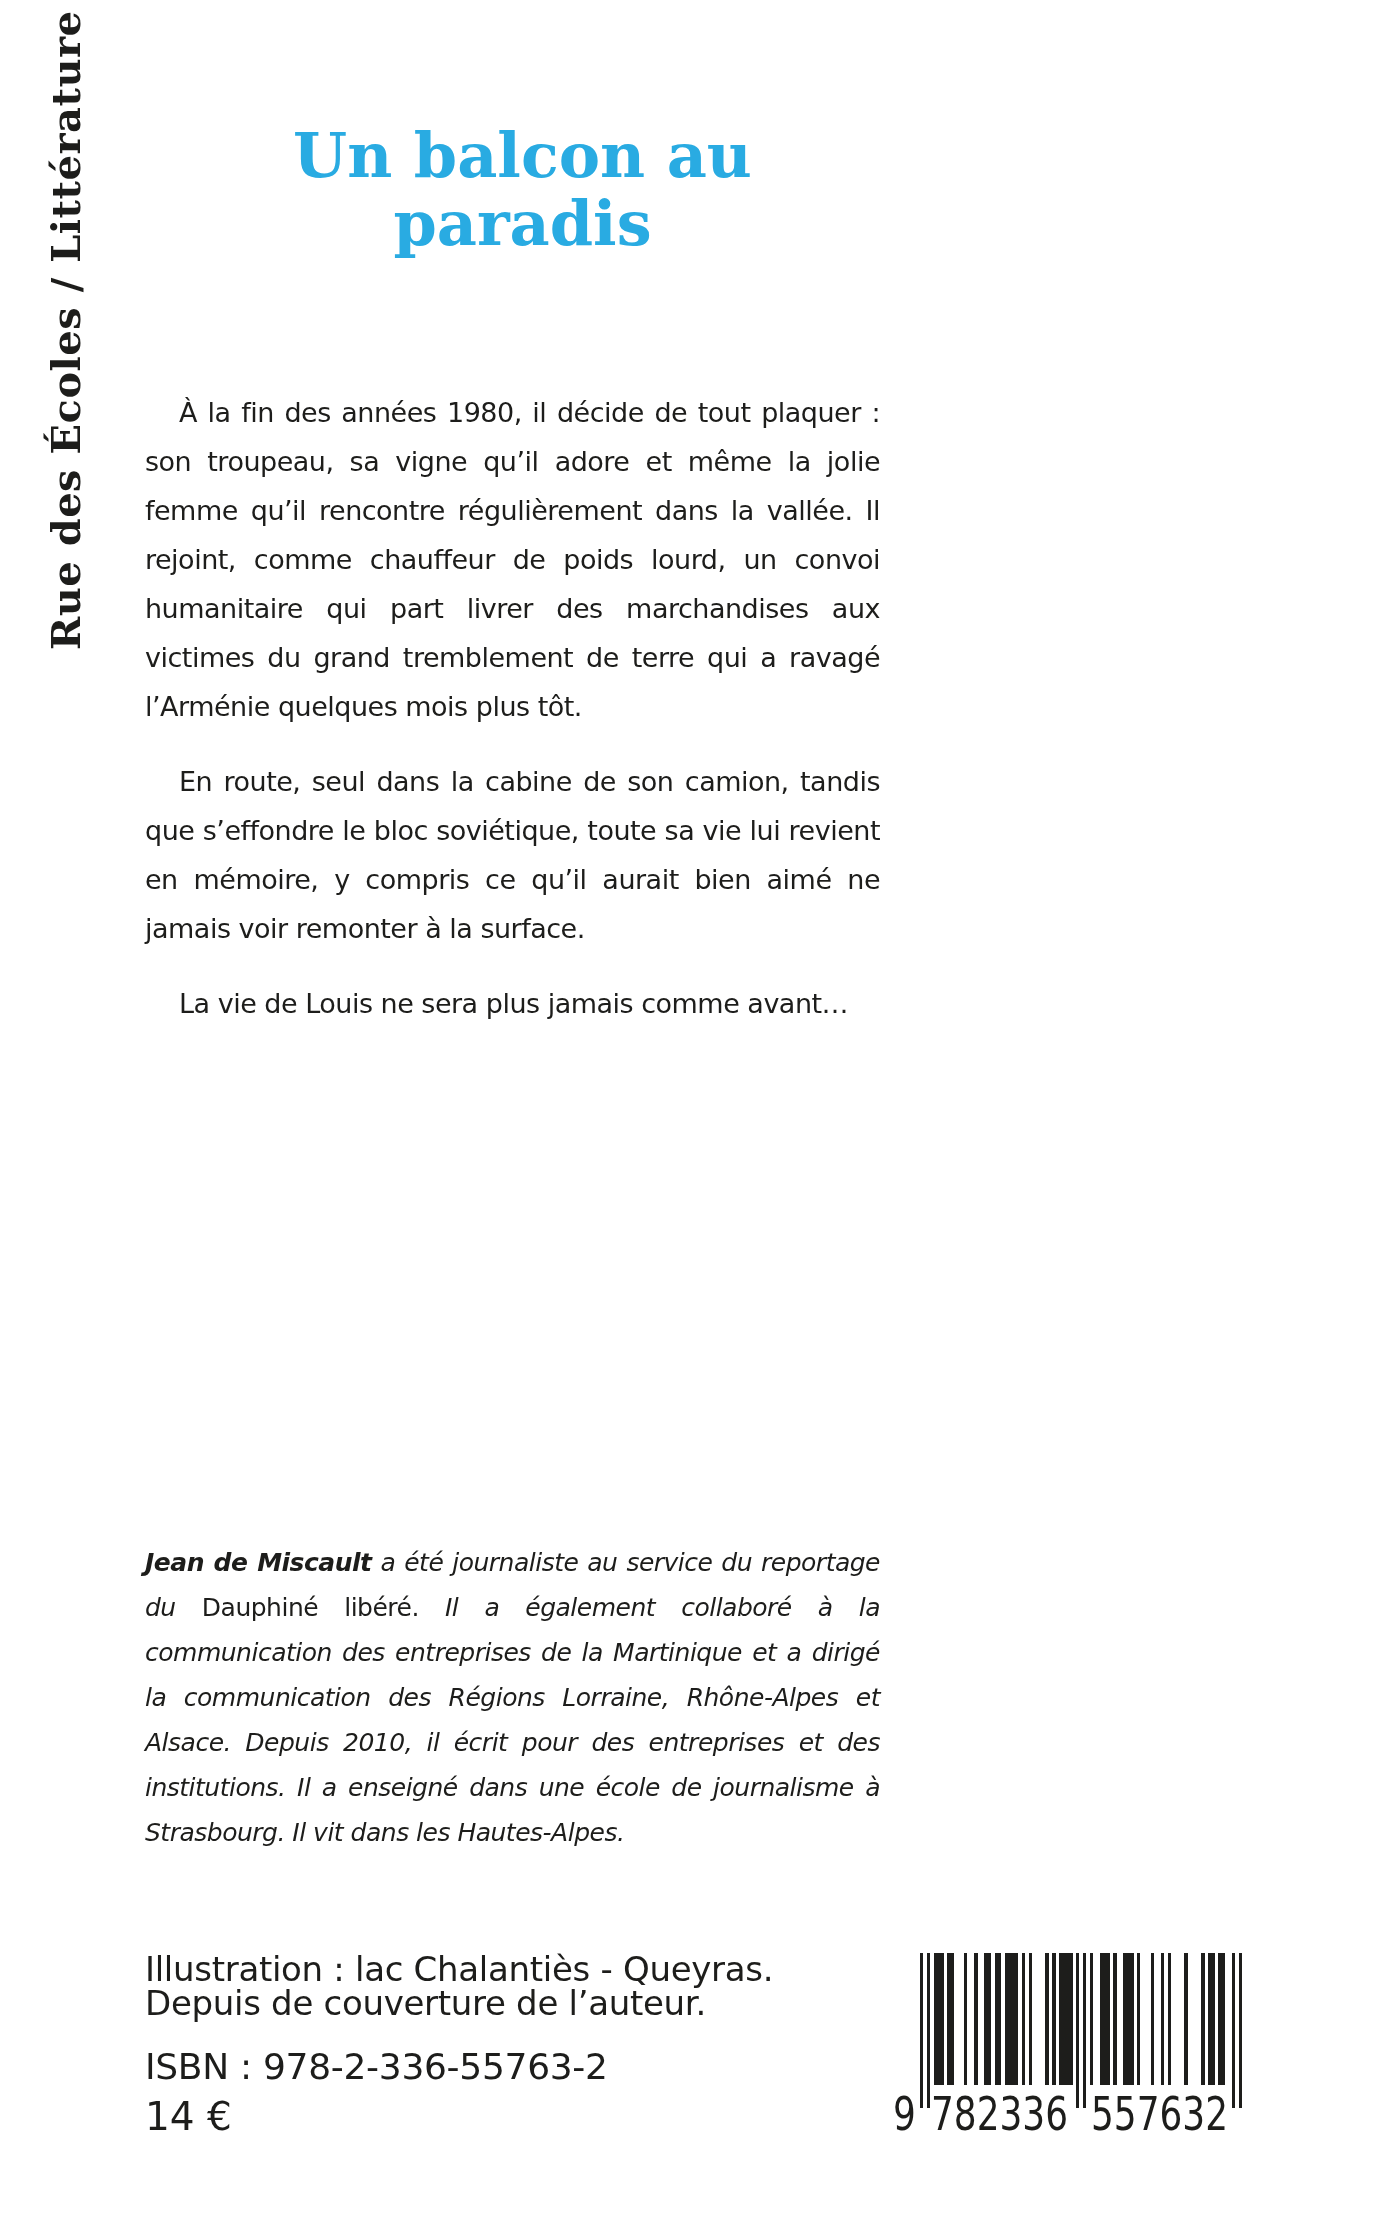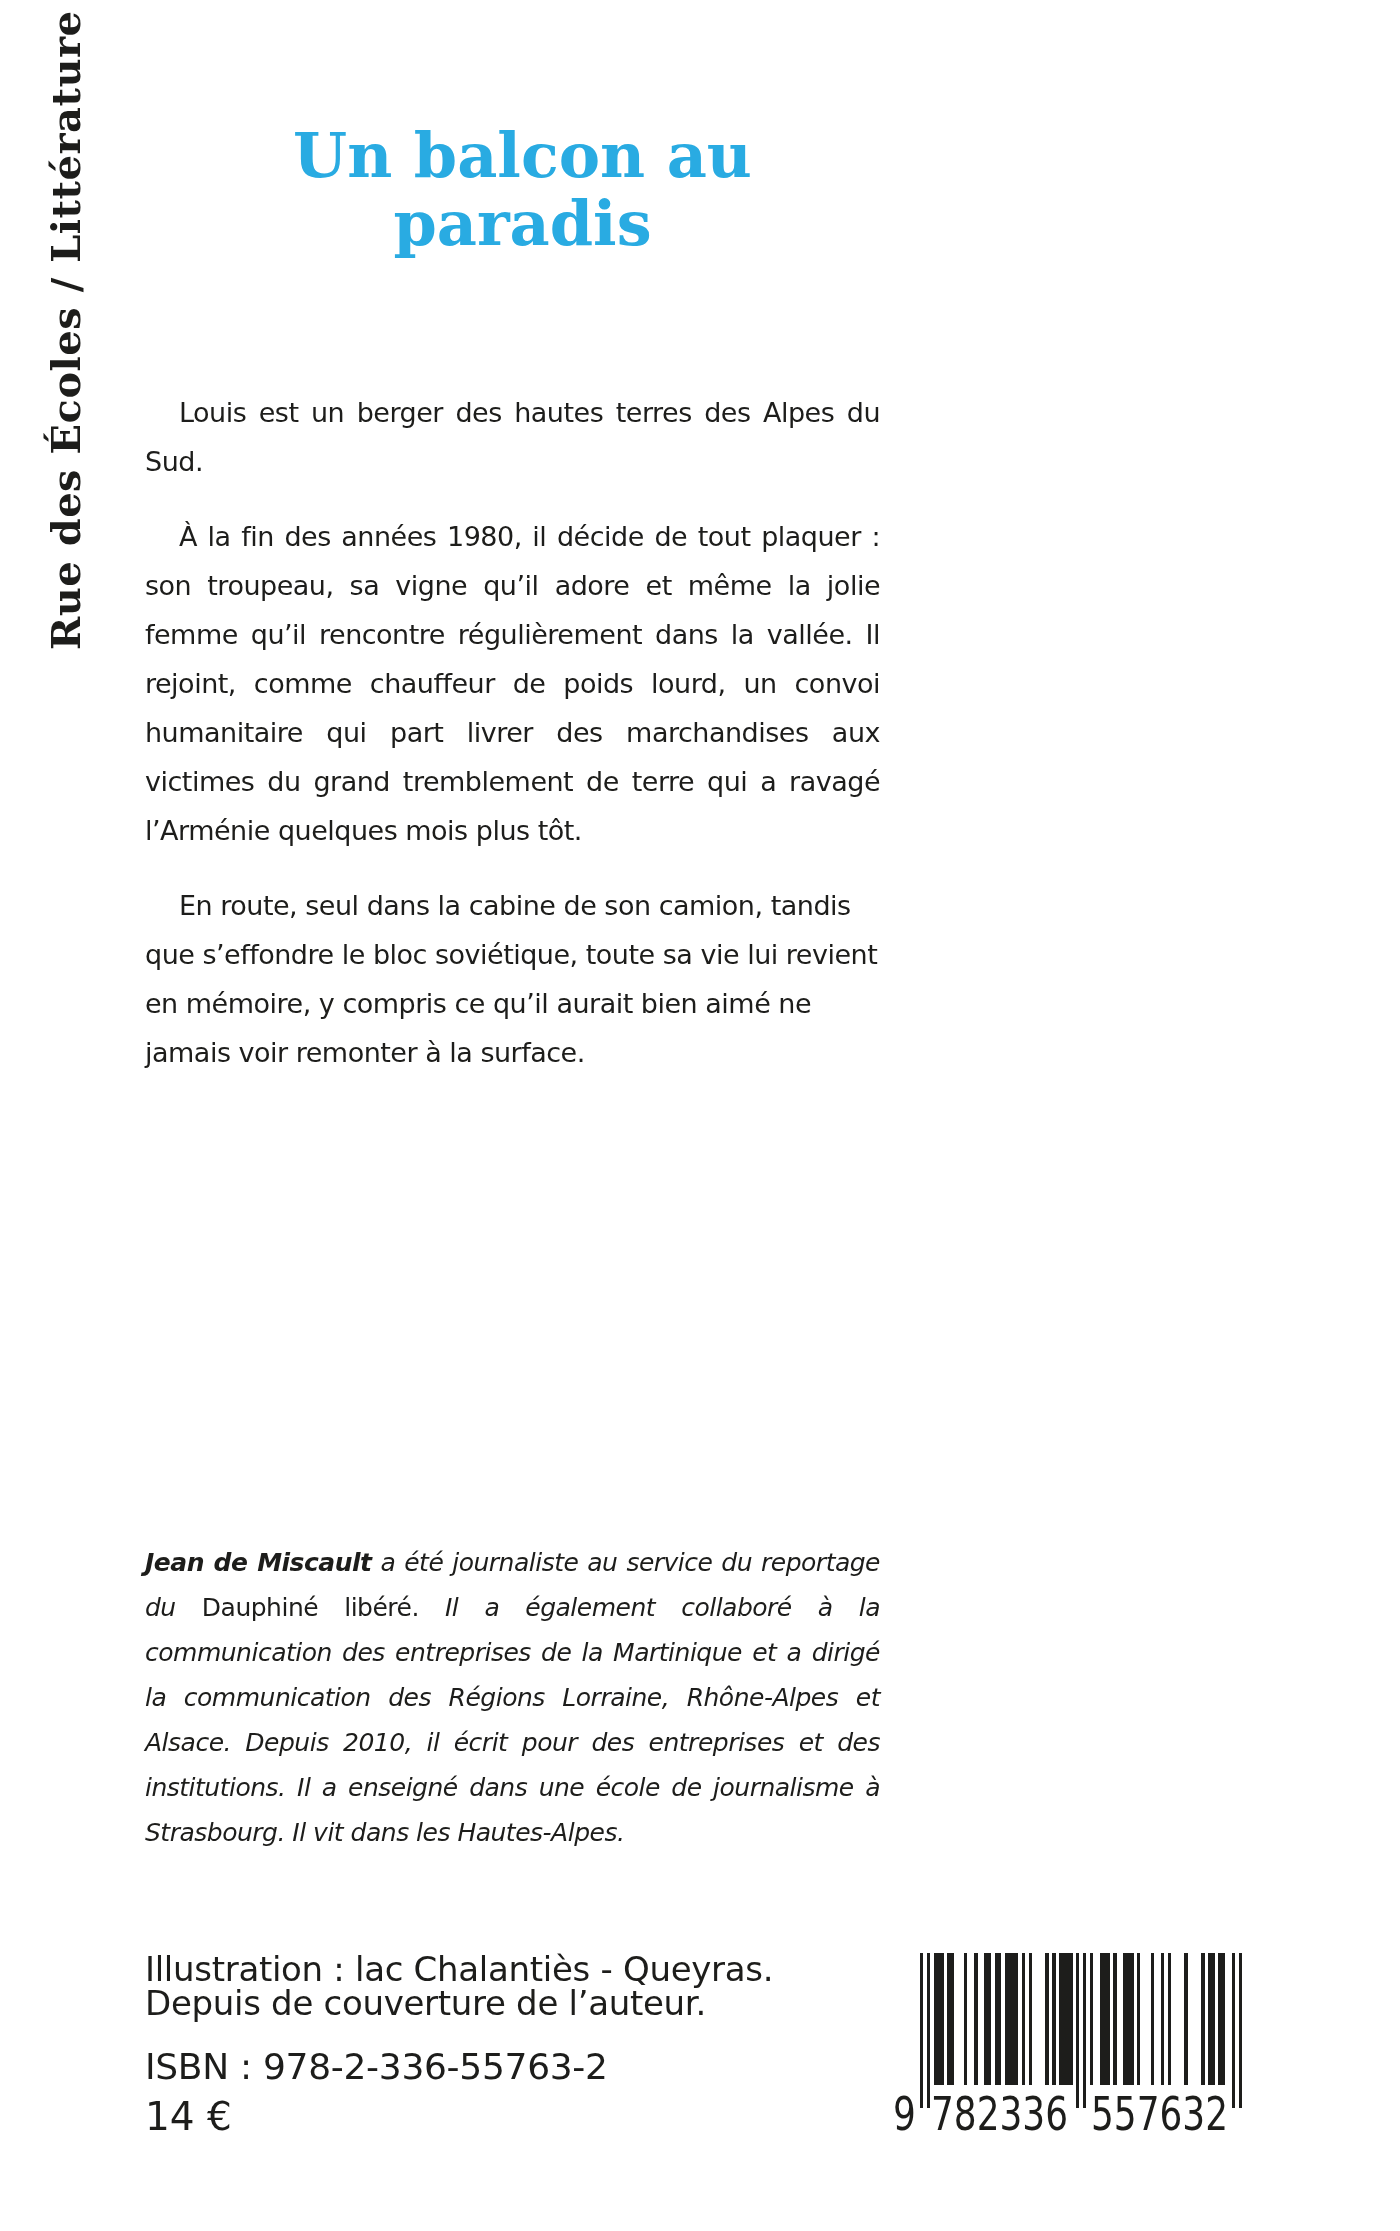--- a/index.html
+++ b/index.html
@@ -115,23 +115,23 @@
 </head>
 <body>
 
 <div class="page">
 
   <div class="spine-label">Rue des Écoles / Littérature</div>
 
   <h1 class="title">Un balcon au paradis</h1>
 
   <div class="synopsis">
-    <p>Louis est un berger des hautes terres des Alpes du Sud.</p>
     <p>À la fin des années 1980, il décide de tout plaquer : son troupeau, sa vigne qu’il adore et même la jolie femme qu’il rencontre régulièrement dans la vallée. Il rejoint, comme chauffeur de poids lourd, un convoi humanitaire qui part livrer des marchandises aux victimes du grand tremblement de terre qui a ravagé l’Arménie quelques mois plus tôt.</p>
     <p>En route, seul dans la cabine de son camion, tandis que s’effondre le bloc soviétique, toute sa vie lui revient en mémoire, y compris ce qu’il aurait bien aimé ne jamais voir remonter à la surface.</p>
+    <p>La vie de Louis ne sera plus jamais comme avant…</p>
   </div>
 
   <div class="bio"><span class="bio-name">Jean de Miscault</span><span> a été journaliste au service du reportage du </span><span class="bio-upright">Dauphiné libéré.</span><span> Il a également collaboré à la communication des entreprises de la Martinique et a dirigé la communication des Régions Lorraine, Rhône-Alpes et Alsace. Depuis 2010, il écrit pour des entreprises et des institutions. Il a enseigné dans une école de journalisme à Strasbourg. Il vit dans les Hautes-Alpes.</span></div>
 
   <div class="credits">
     <div>Illustration : lac Chalantiès - Queyras.</div>
     <div>Depuis de couverture de l’auteur.</div>
   </div>
 
   <div class="isbn">ISBN : 978-2-336-55763-2</div>

